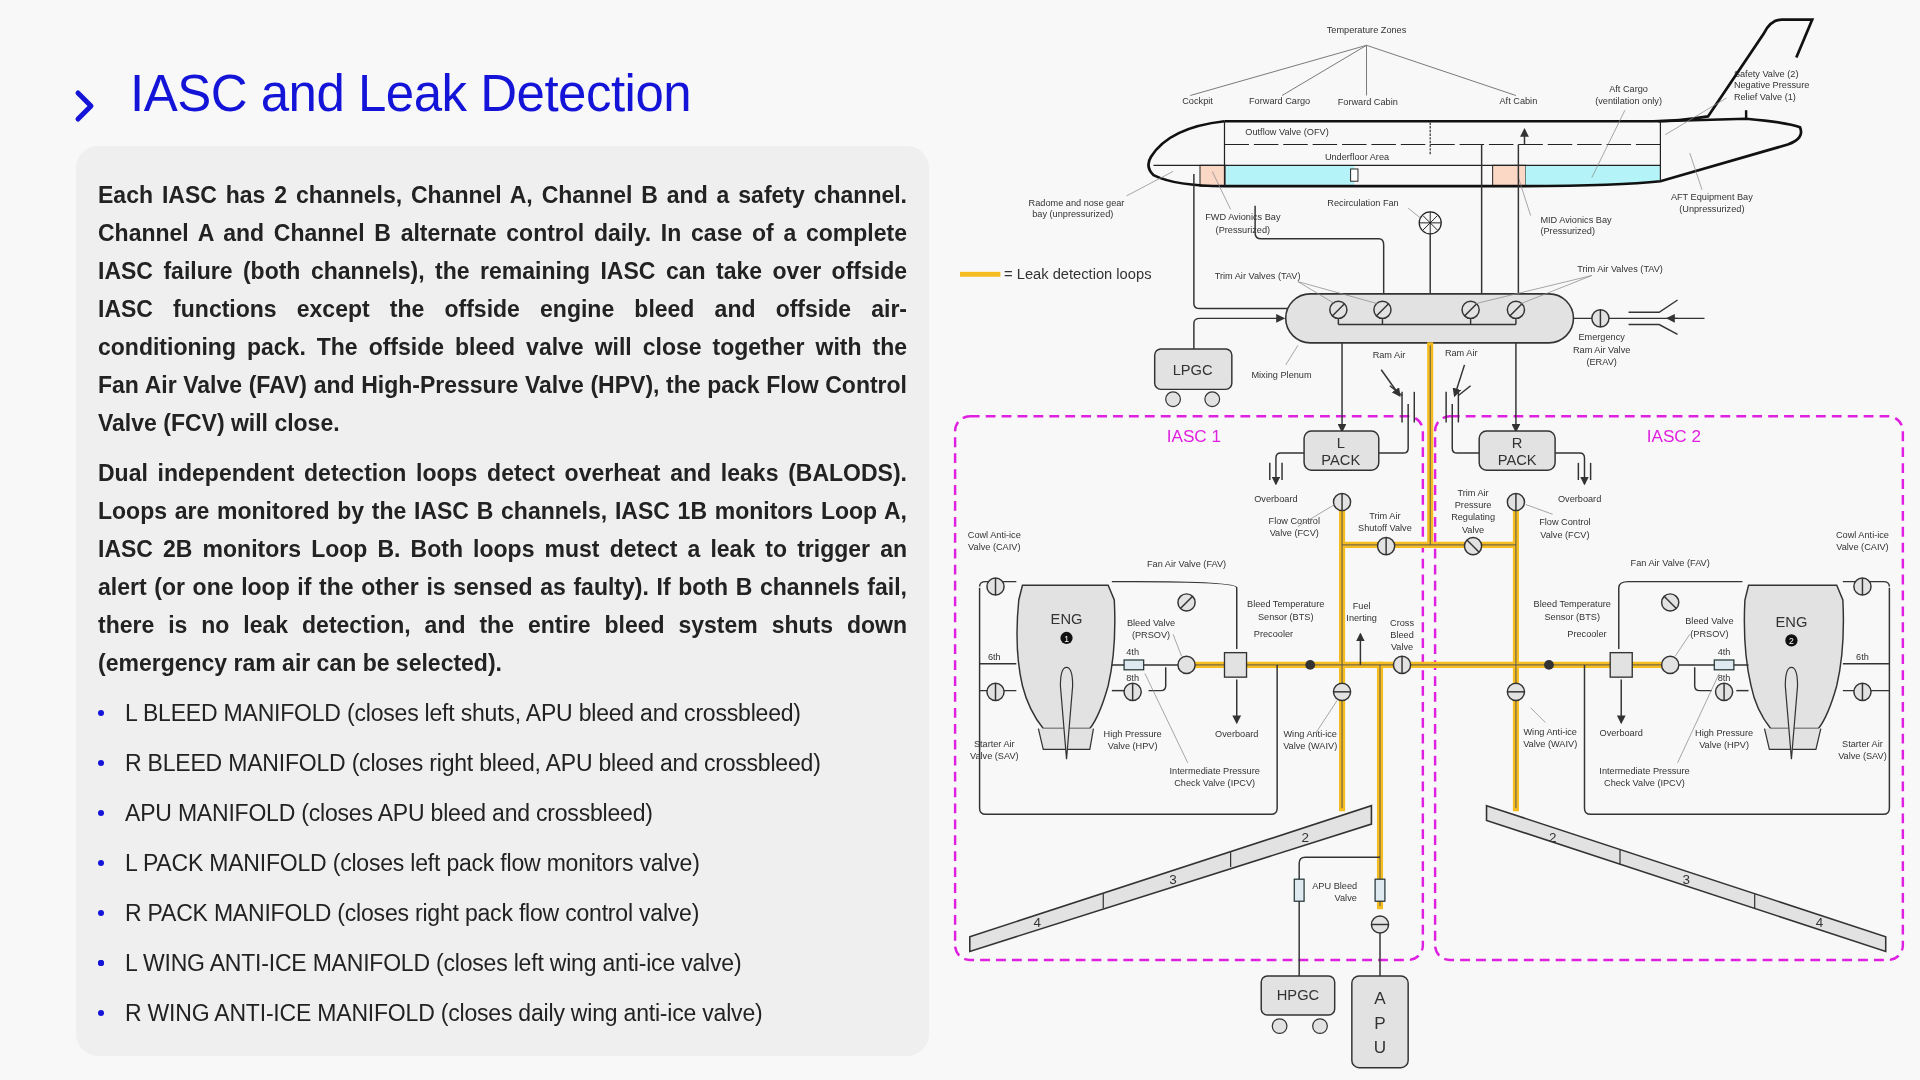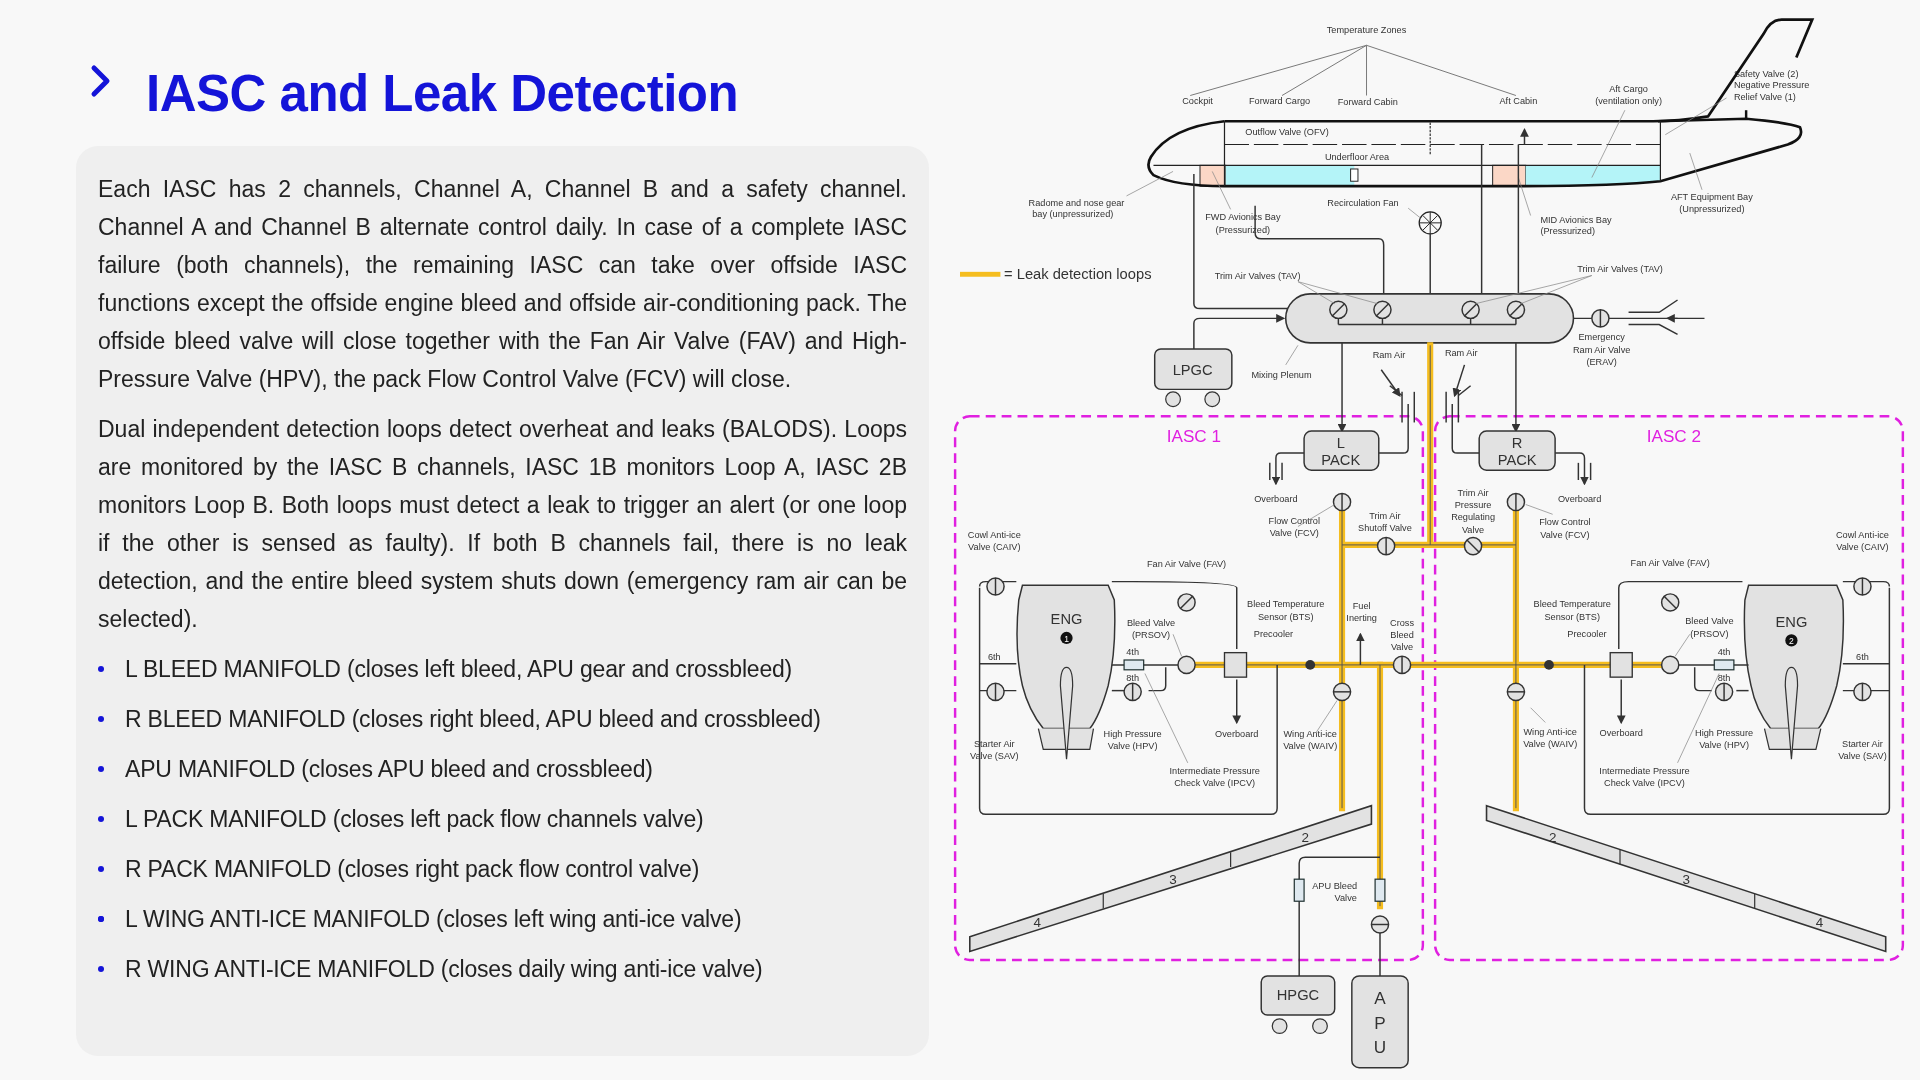--- a/index.html
+++ b/index.html
@@ -1,24 +1,24 @@
 <!DOCTYPE html>
 <html><head>
 <meta charset="utf-8">
 <style>
   html, body { margin:0; padding:0; }
   body { width:1920px; height:1080px; background:#f8f8f8; position:relative; overflow:hidden;
          font-family:"Liberation Sans", sans-serif; }
-  .title-wrap { position:absolute; left:90px; top:64px; display:flex; align-items:flex-start;font-weight:bold; }
+  .title-wrap { position:absolute; left:74px; top:64px; display:flex; align-items:flex-end; }
   .chev { width:22px; height:34px; margin-right:34px; }
   .title { font-size:51px; color:#1414d8; letter-spacing:-0.5px; font-family:"Liberation Sans", sans-serif; }
   .panel { position:absolute; left:76px; top:146px; width:853px; height:910px; background:#efefef;
            border-radius:22px; }
   .panel-inner { padding:20px 22px 0 22px; color:#222; font-size:23px; line-height:38px; }
-  .panel-inner p { margin:4px 0 12px 0; text-align:justify; }
+  .panel-inner p { margin:10px 0 12px 0; text-align:justify;font-weight:bold; }
   .panel-inner ul { margin:0; padding:0; list-style:none; }
   .panel-inner li { position:relative; padding-left:27px; margin-bottom:12px; white-space:nowrap; letter-spacing:-0.2px; }
   .bullet { position:absolute; left:0; top:16px; width:6px; height:6px; border-radius:50%; background:#1414d8; }
   .diagram { position:absolute; left:0; top:0; width:1920px; height:1080px; }
   svg text { font-family:"Liberation Sans", sans-serif; fill:#333; }
 </style>
 </head>
 <body>
 
 <div class="title-wrap">
@@ -26,24 +26,24 @@
     <polyline points="4,4 17,17 4,30" fill="none" stroke="#1414d8" stroke-width="5" stroke-linecap="round" stroke-linejoin="round"></polyline>
   </svg>
   <div class="title">IASC and Leak Detection</div>
 </div>
 
 <div class="panel">
   <div class="panel-inner">
     <p>Each IASC has 2 channels, Channel A, Channel B and a safety channel. Channel A and Channel B alternate control daily. In case of a complete IASC failure (both channels), the remaining IASC can take over offside IASC functions except the offside engine bleed and offside air-conditioning pack. The offside bleed valve will close together with the Fan Air Valve (FAV) and High-Pressure Valve (HPV), the pack Flow Control Valve (FCV) will close.</p>
     <p>Dual independent detection loops detect overheat and leaks (BALODS). Loops are monitored by the IASC B channels, IASC 1B monitors Loop A, IASC 2B monitors Loop B. Both loops must detect a leak to trigger an alert (or one loop if the other is sensed as faulty). If both B channels fail, there is no leak detection, and the entire bleed system shuts down (emergency ram air can be selected).</p>
     <ul>
-      <li><span class="bullet"></span><span>L BLEED MANIFOLD (closes left bleed, APU gear and crossbleed)</span></li>
+      <li><span class="bullet"></span><span>L BLEED MANIFOLD (closes left shuts, APU bleed and crossbleed)</span></li>
       <li><span class="bullet"></span><span>R BLEED MANIFOLD (closes right bleed, APU bleed and crossbleed)</span></li>
       <li><span class="bullet"></span><span>APU MANIFOLD (closes APU bleed and crossbleed)</span></li>
-      <li><span class="bullet"></span><span>L PACK MANIFOLD (closes left pack flow channels valve)</span></li>
+      <li><span class="bullet"></span><span>L PACK MANIFOLD (closes left pack flow monitors valve)</span></li>
       <li><span class="bullet"></span><span>R PACK MANIFOLD (closes right pack flow control valve)</span></li>
       <li><span class="bullet"></span></li>
       <li><span class="bullet"></span><span>L WING ANTI-ICE MANIFOLD (closes left wing anti-ice valve)</span></li>
       <li><span class="bullet"></span><span>R WING ANTI-ICE MANIFOLD (closes daily wing anti-ice valve)</span></li>
     </ul>
   </div>
 </div>
 
 <svg class="diagram" viewBox="0 0 1568 882">
   <defs>

